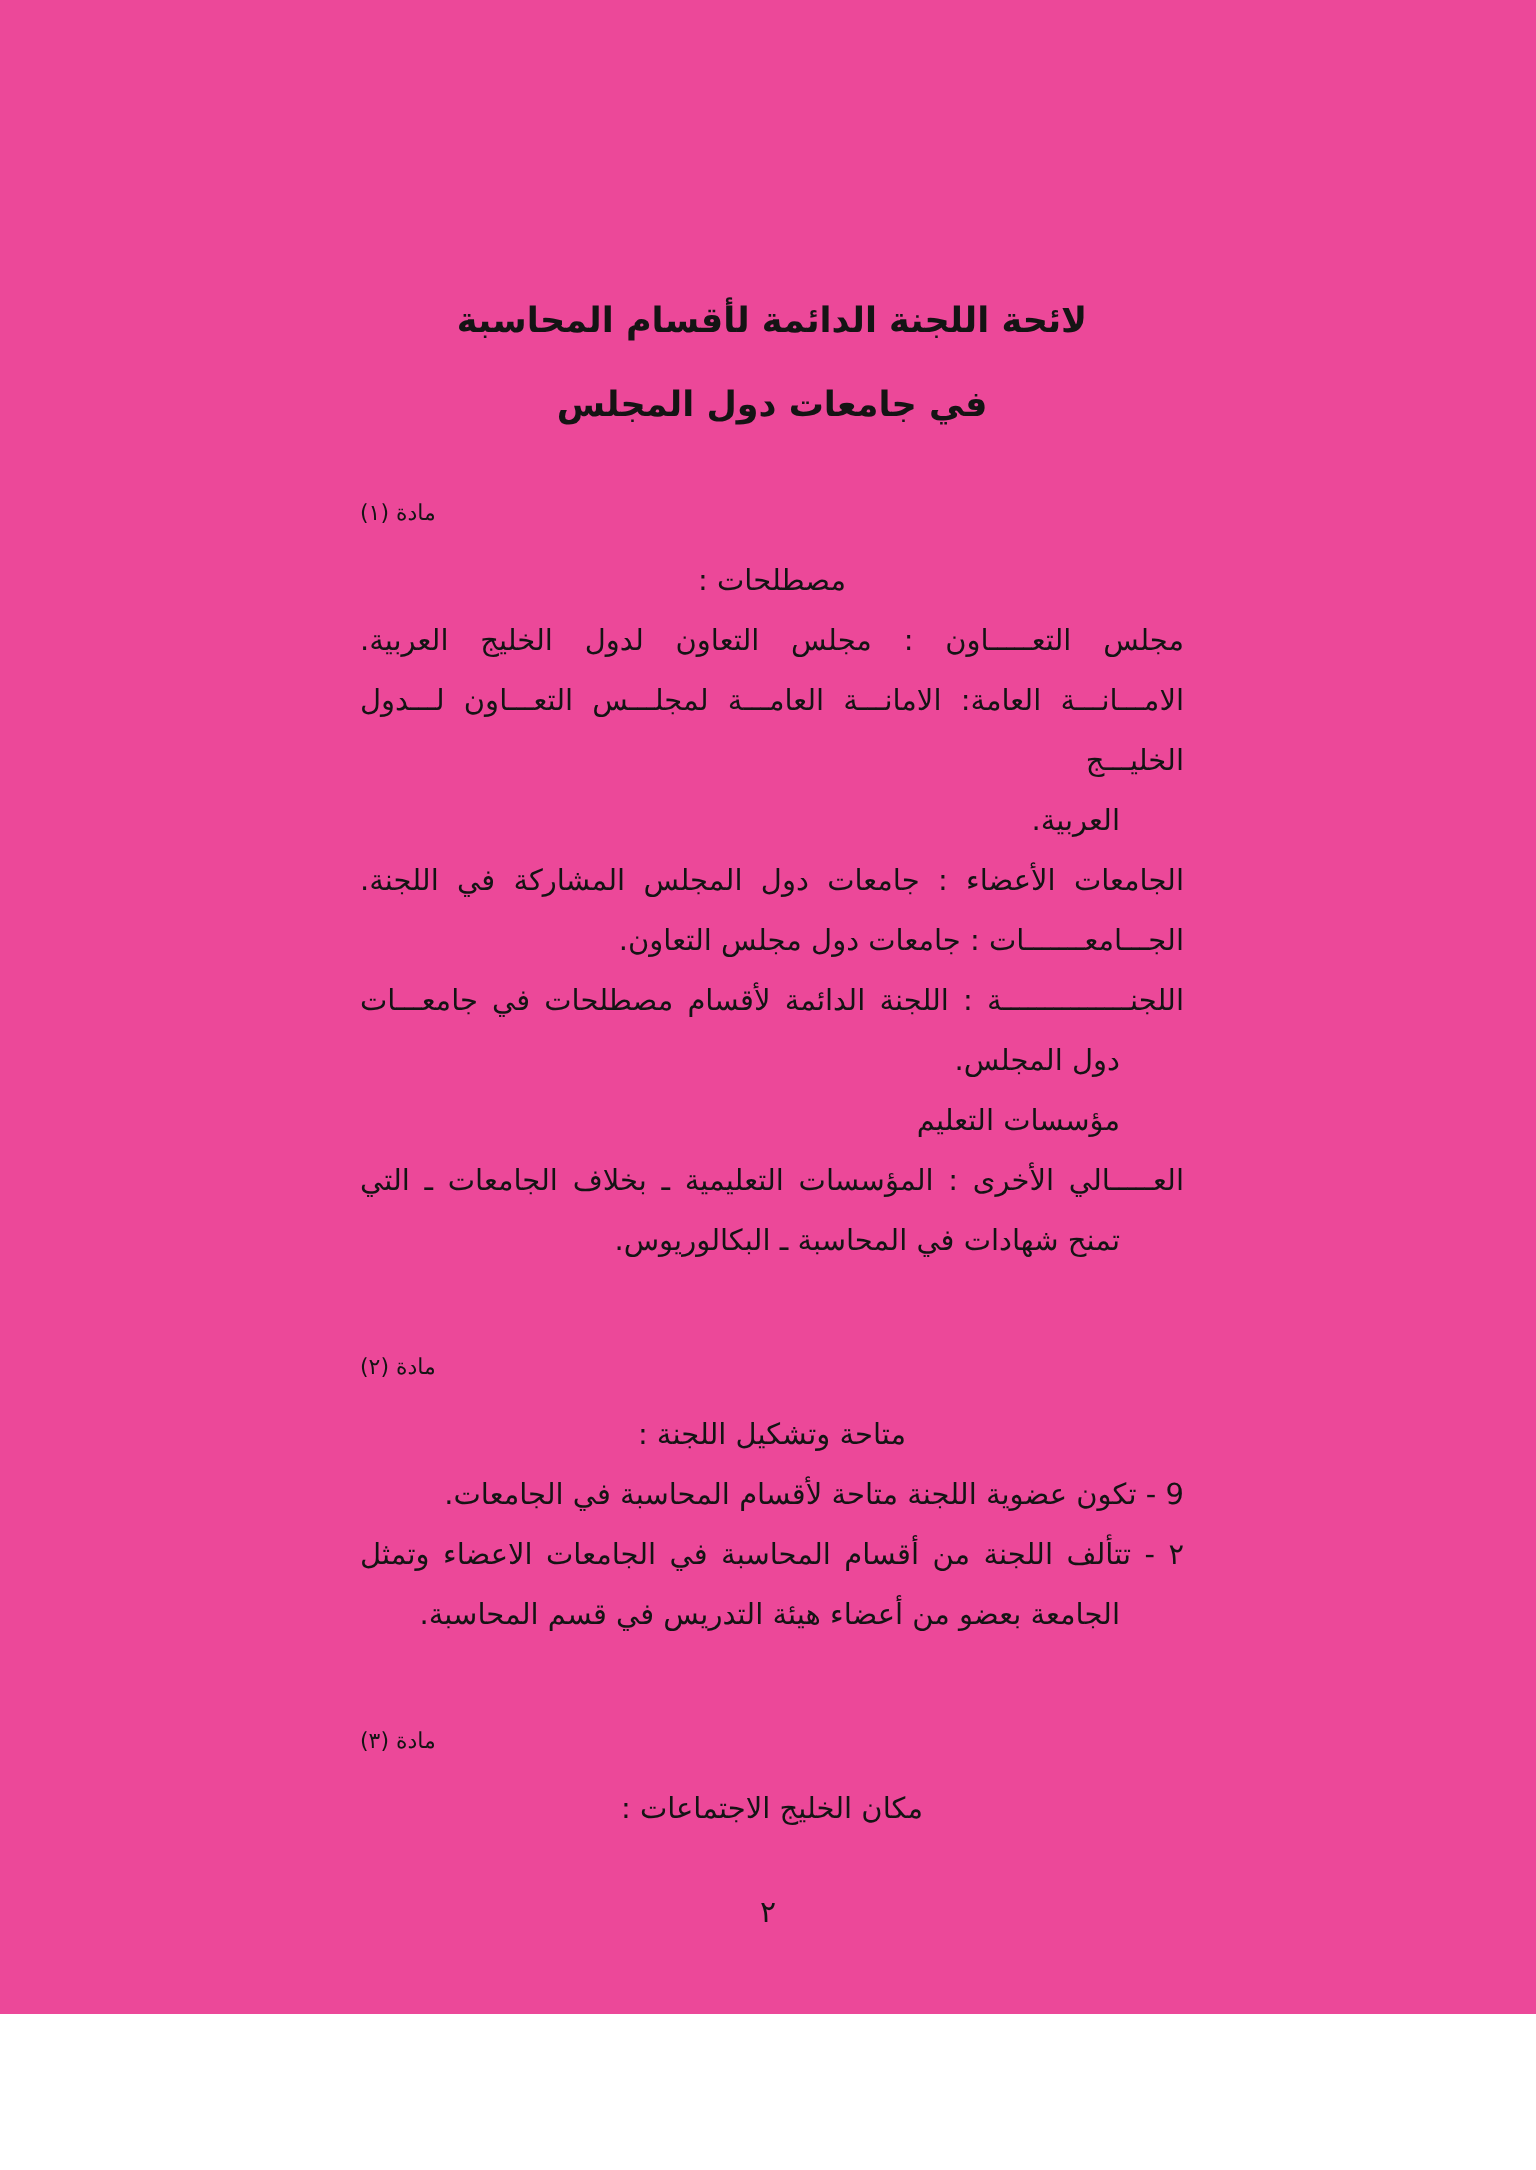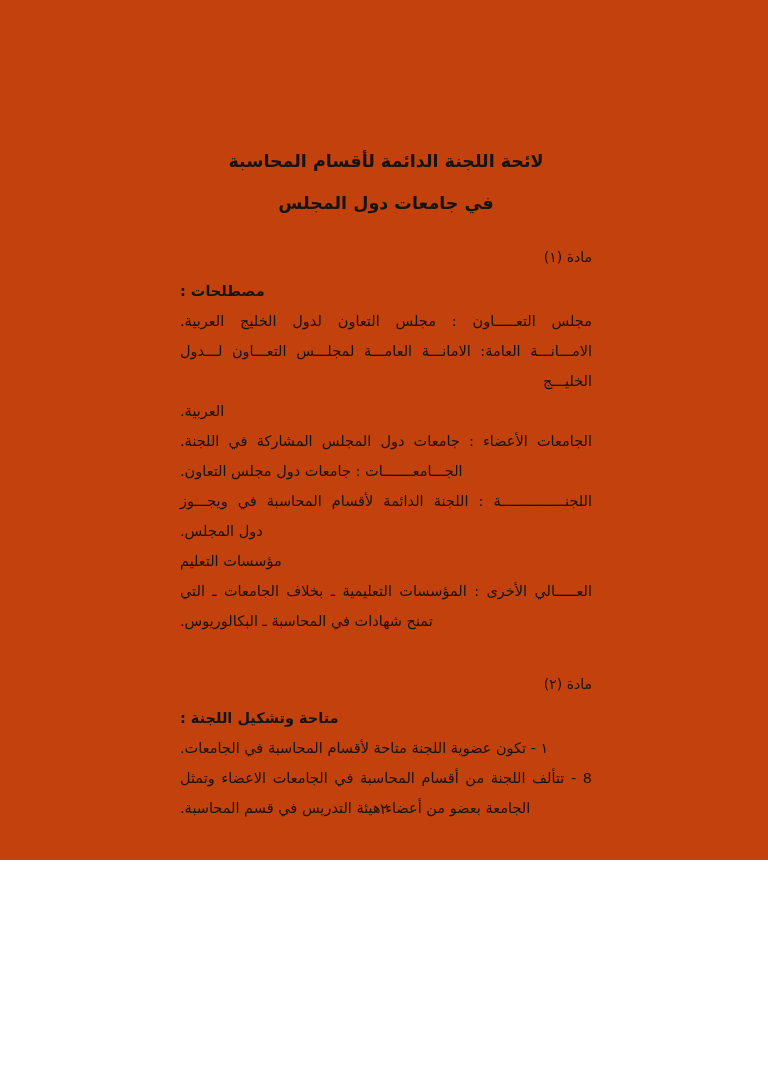--- a/index.html
+++ b/index.html
@@ -3,58 +3,57 @@
 <meta charset="utf-8">
 <style>
   html, body {
     margin: 0;
     padding: 0;
     background: #ffffff;
   }
   .page {
     position: relative;
     width: 768px;
-    height: 860px;
-    background: #c2410c;
+    height: 1007px;
+    background: #ec4899;
     font-family: "DejaVu Sans", sans-serif;
     color: #141414;
     overflow: hidden;
   }
   .content {
     position: absolute;
     top: 140px;
     right: 176px;
     width: 412px;
     direction: rtl;
     font-size: 14.5px;
   }
   .doc-title {
     text-align: center;
     font-weight: bold;
     font-size: 17.5px;
     line-height: 42px;
     letter-spacing: 0.2px;
   }
   .article-heading {
-    text-align: right;
-    font-size: 14px;
+    text-align: left;
+    font-size: 11px;
     line-height: 30px;
     margin-top: 33px;
     margin-bottom: 4px;
   }
   .first-article .article-heading {
     margin-top: 18px;
   }
   .section-title {
-    text-align: left;
+    text-align: center;
     line-height: 30px;
-    font-weight: bold;
   }
   .line {
-    text-align: left;
+    text-align: right;
     line-height: 30px;
   }
   .stretch {
     text-align: justify;
     text-align-last: justify;
   }
   .cont {
     padding-right: 32px;
   }
   .page-number {
@@ -77,32 +76,32 @@
     <div class="doc-title">في جامعات دول المجلس</div>
 
     <div class="article first-article">
       <div class="article-heading">مادة (١)</div>
       <div class="section-title">مصطلحات :</div>
       <div class="line stretch">مجلس التعـــــاون : مجلس التعاون لدول الخليج العربية.</div>
       <div class="line stretch">الامـــانـــة العامة: الامانـــة العامـــة لمجلـــس التعـــاون لـــدول الخليـــج</div>
       <div class="line cont">العربية.</div>
       <div class="line stretch">الجامعات الأعضاء : جامعات دول المجلس المشاركة في اللجنة.</div>
       <div class="line">الجـــامعـــــــات : جامعات دول مجلس التعاون.</div>
-      <div class="line stretch">اللجنـــــــــــــــة : اللجنة الدائمة لأقسام المحاسبة في ويجـــوز</div>
+      <div class="line stretch">اللجنـــــــــــــــة : اللجنة الدائمة لأقسام مصطلحات في جامعـــات</div>
       <div class="line cont">دول المجلس.</div>
       <div class="line cont">مؤسسات التعليم</div>
       <div class="line stretch">العـــــالي الأخرى : المؤسسات التعليمية ـ بخلاف الجامعات ـ التي</div>
       <div class="line cont">تمنح شهادات في المحاسبة ـ البكالوريوس.</div>
     </div>
 
     <div class="article">
       <div class="article-heading">مادة (٢)</div>
       <div class="section-title">متاحة وتشكيل اللجنة :</div>
-      <div class="line">١ - تكون عضوية اللجنة متاحة لأقسام المحاسبة في الجامعات.</div>
-      <div class="line stretch">8 - تتألف اللجنة من أقسام المحاسبة في الجامعات الاعضاء وتمثل</div>
+      <div class="line">9 - تكون عضوية اللجنة متاحة لأقسام المحاسبة في الجامعات.</div>
+      <div class="line stretch">٢ - تتألف اللجنة من أقسام المحاسبة في الجامعات الاعضاء وتمثل</div>
       <div class="line cont">الجامعة بعضو من أعضاء هيئة التدريس في قسم المحاسبة.</div>
     </div>
 
     <div class="article">
       <div class="article-heading">مادة (٣)</div>
       <div class="section-title">مكان الخليج الاجتماعات :</div>
     </div>
 
   </div>
 

